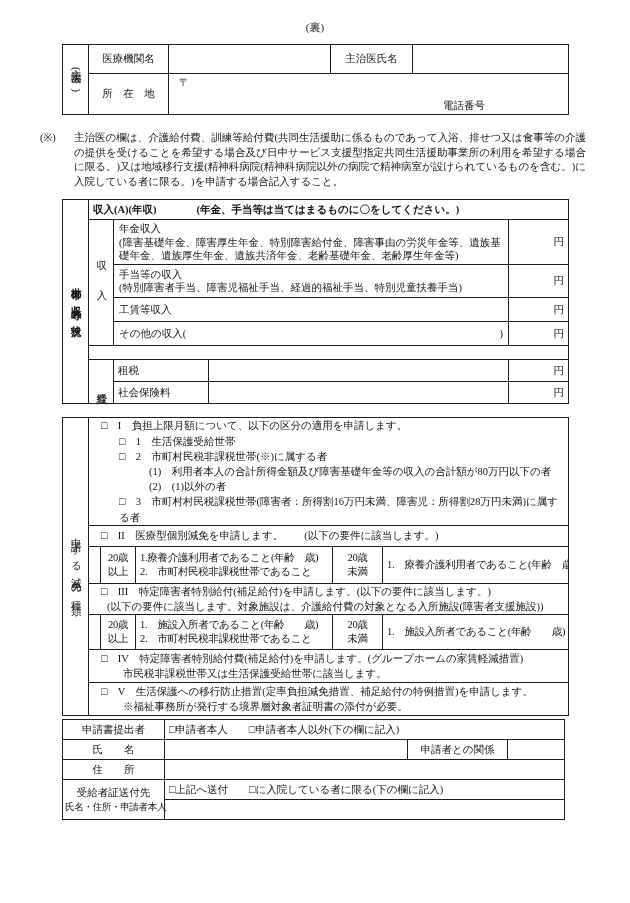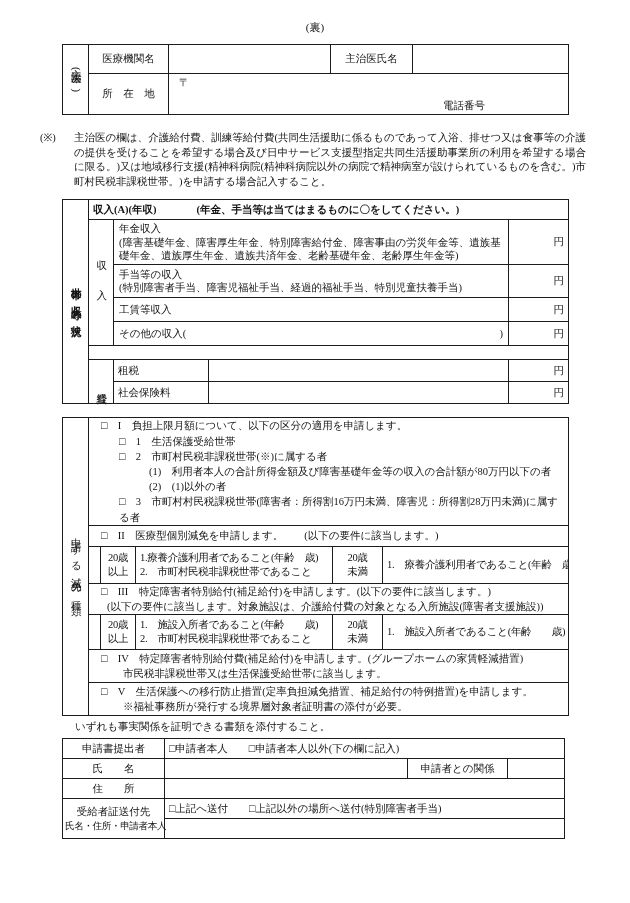--- a/index.html
+++ b/index.html
@@ -95,21 +95,21 @@
       <td colspan="3" class="addr">
         <div class="postal">〒</div>
         <div class="phone">電話番号</div>
       </td>
     </tr>
   </tbody>
     </table>
 
   <div class="note">
     <div class="marker">(※)</div>
-    <div class="ntext">主治医の欄は、介護給付費、訓練等給付費(共同生活援助に係るものであって入浴、排せつ又は食事等の介護の提供を受けることを希望する場合及び日中サービス支援型指定共同生活援助事業所の利用を希望する場合に限る。)又は地域移行支援(精神科病院(精神科病院以外の病院で精神病室が設けられているものを含む。)市町村民税非課税世帯。)を申請する場合記入すること。</div>
+    <div class="ntext">主治医の欄は、介護給付費、訓練等給付費(共同生活援助に係るものであって入浴、排せつ又は食事等の介護の提供を受けることを希望する場合及び日中サービス支援型指定共同生活援助事業所の利用を希望する場合に限る。)又は地域移行支援(精神科病院(精神科病院以外の病院で精神病室が設けられているものを含む。)に入院している者に限る。)を申請する場合記入すること。</div>
   </div>
 
   <table class="t t2">
     <colgroup>
         <col style="width:26px">
         <col style="width:25px">
         <col style="width:95px">
         <col style="width:300px">
         <col style="width:60px">
       </colgroup>
@@ -239,21 +239,20 @@
     </tr>
     <tr class="b5">
       <td colspan="5" class="blk">
         <div class="ln lv0">□　V　生活保護への移行防止措置(定率負担減免措置、補足給付の特例措置)を申請します。</div>
         <div class="ln ind2">※福祉事務所が発行する境界層対象者証明書の添付が必要。</div>
       </td>
     </tr>
   </tbody>
     </table>
 
-  <div class="fnote">いずれも事実関係を証明できる書類を添付すること。</div>
 
   <table class="t t4">
     <colgroup>
         <col style="width:102px">
         <col style="width:243px">
         <col style="width:100px">
         <col style="width:57px">
       </colgroup>
     <tbody>
         <tr>
@@ -268,21 +267,21 @@
     </tr>
     <tr>
       <td class="lab">住　　所</td>
       <td colspan="3" class="fill"></td>
     </tr>
     <tr>
       <td class="lab dlv" rowspan="2">
         <div>受給者証送付先</div>
         <div class="l2">氏名・住所・申請者本人</div>
       </td>
-      <td colspan="3" class="opts">□上記へ送付　　□上記以外の場所へ送付(特別障害者手当)</td>
+      <td colspan="3" class="opts">□上記へ送付　　□に入院している者に限る(下の欄に記入)</td>
     </tr>
     <tr>
       <td colspan="3" class="fill"></td>
     </tr>
   </tbody>
     </table>
 
 </div>
 
 </body></html>

